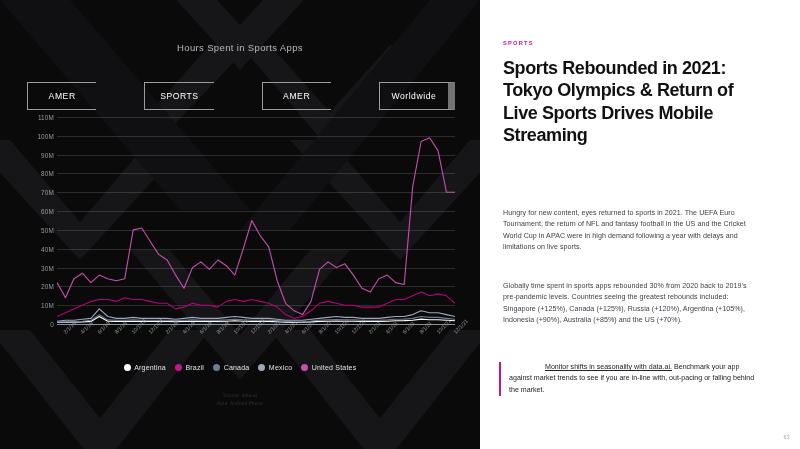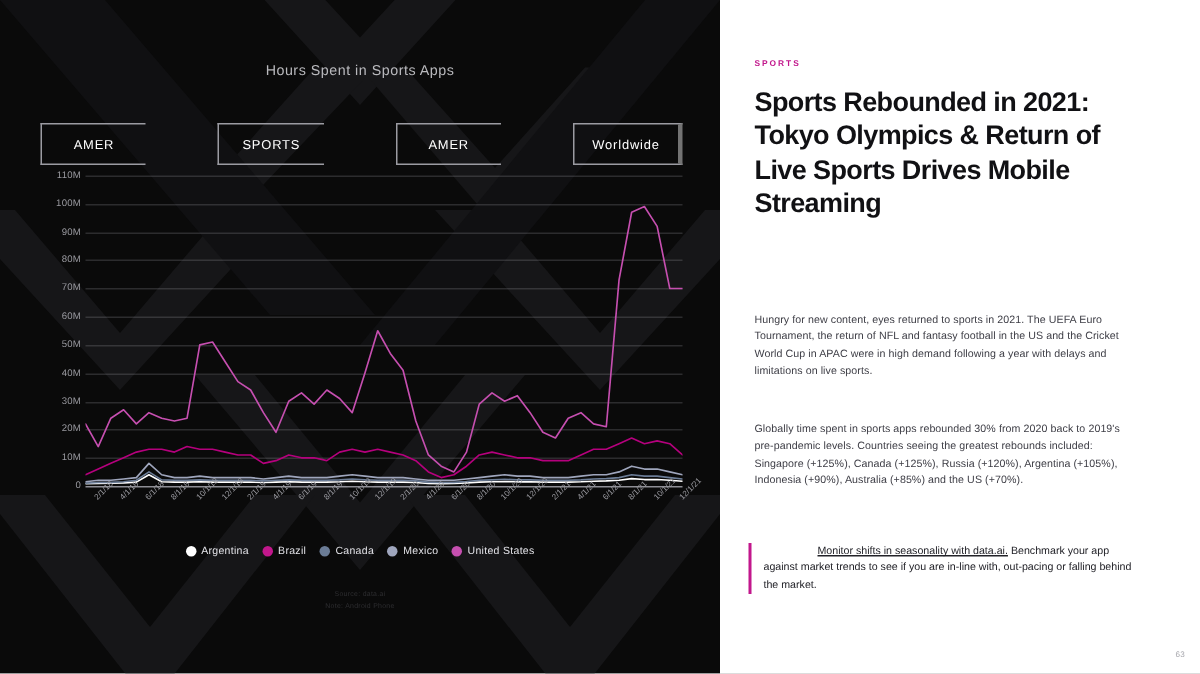--- a/index.html
+++ b/index.html
@@ -20,21 +20,21 @@
     color:#b9b9bd; font-size:9.5px; letter-spacing:.35px;
   }
 
   
   .tabs { position:absolute; top:82px; left:27px; width:428px; height:28px; display:flex;gap:48px; }
   .tab {
     flex:1 1 0; border:1px solid #9b9ba2; border-right:none;
     display:flex; align-items:center; justify-content:center;
     color:#ffffff; font-size:8.6px; letter-spacing:.55px; background:transparent;
   }
-  .tab:last-child { border-right:3px solid #737373; }
+  .tab:last-child { border-right:7px solid #737373; }
 
   
   .plot-wrap { position:absolute; left:27px; top:117px; width:428px; height:207px; }
   .ylabels { position:absolute; left:0; top:0; width:30px; height:100%; }
   .ylab {
     position:absolute; right:3px; color:#9a9aa0; font-size:6.4px;
     letter-spacing:.15px; transform:translateY(-50%); white-space:nowrap;
   }
   .grid { position:absolute; left:30px; right:0; top:0; bottom:0; }
   .gline { position:absolute; left:0; right:0; height:1px; background:rgba(200,200,210,.18); }

